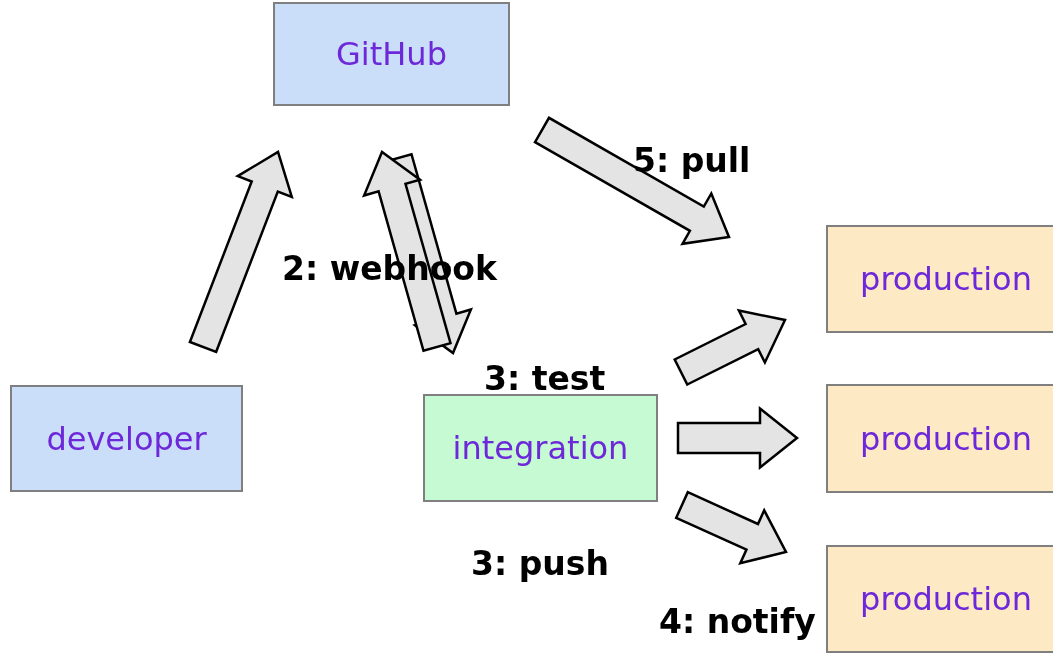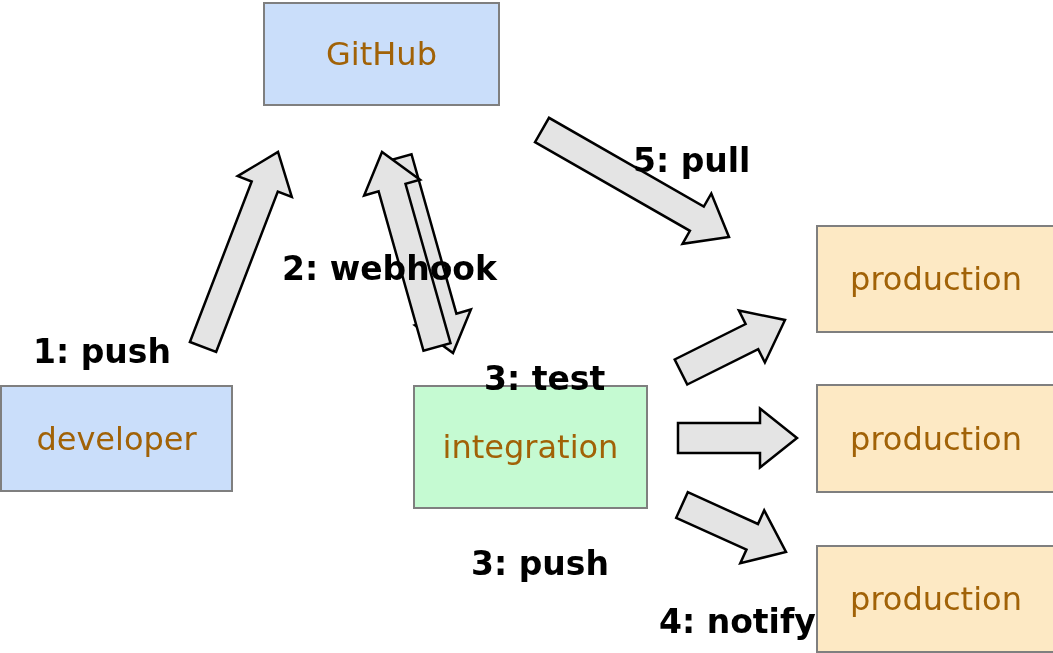--- a/index.html
+++ b/index.html
@@ -9,22 +9,23 @@
     overflow:hidden;
     background:#fff;
     font-family:"DejaVu Sans", sans-serif;
   }
   .arrow-layer{position:absolute;left:0;top:0;}
   .node{
     position:absolute;
     box-sizing:border-box;
     border:2px solid #7f7f7f;
     display:flex;align-items:center;justify-content:center;
-    font-size:32px;color:#a16207;
+    font-size:32px;color:#6d28d9;
     white-space:nowrap;
+    margin-left:10px;
   }
   .node.repo{background:var(--repo-fill,#cadefa);}
   .node.integration{background:var(--integration-fill,#c5fad2);}
   .node.production{background:var(--production-fill,#fde9c4);}
   .edge-label{
     position:absolute;
     font-size:33px;font-weight:bold;color:#000;
     line-height:1;white-space:nowrap;margin-top:34px;
   }
   polygon.block-arrow{
@@ -48,37 +49,36 @@
     </svg>
 
   <div class="node repo" style="left:263px;top:2px;width:237px;height:104px">
     <span>GitHub</span>
   </div>
 
   <div class="node repo" style="left:0px;top:385px;width:233px;height:107px">
     <span>developer</span>
   </div>
 
-  <div class="node integration" style="left:413px;top:385px;width:235px;height:124px">
+  <div class="node integration" style="left:413px;top:394px;width:235px;height:108px">
     <span>integration</span>
   </div>
 
   <div class="node production" style="left:816px;top:225px;width:240px;height:108px">
     <span>production</span>
   </div>
 
   <div class="node production" style="left:816px;top:384px;width:240px;height:109px">
     <span>production</span>
   </div>
 
   <div class="node production" style="left:816px;top:545px;width:240px;height:108px">
     <span>production</span>
   </div>
 
-  <div class="edge-label" style="left:33px;top:301px">1: push</div>
 
   <div class="edge-label" style="left:282px;top:218px">2: webhook</div>
 
   <div class="edge-label" style="left:484px;top:328px">3: test</div>
 
   <div class="edge-label" style="left:633px;top:110px">5: pull</div>
 
   <div class="edge-label" style="left:471px;top:513px">3: push</div>
 
   <div class="edge-label" style="left:659px;top:571px">4: notify</div>

